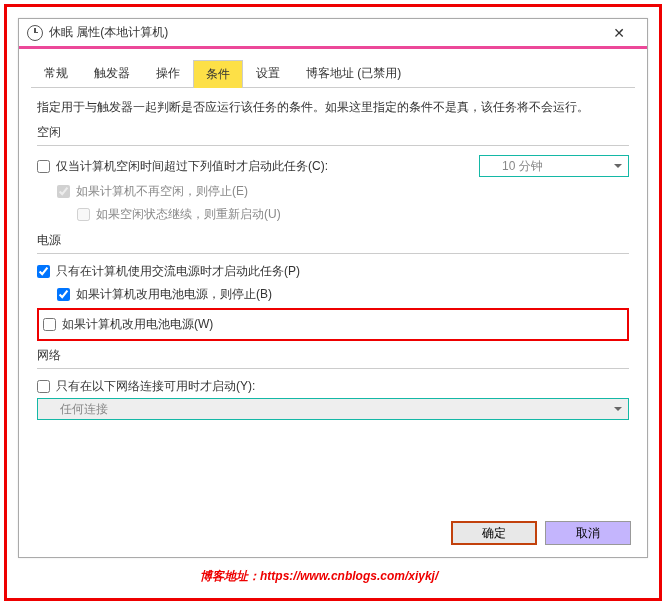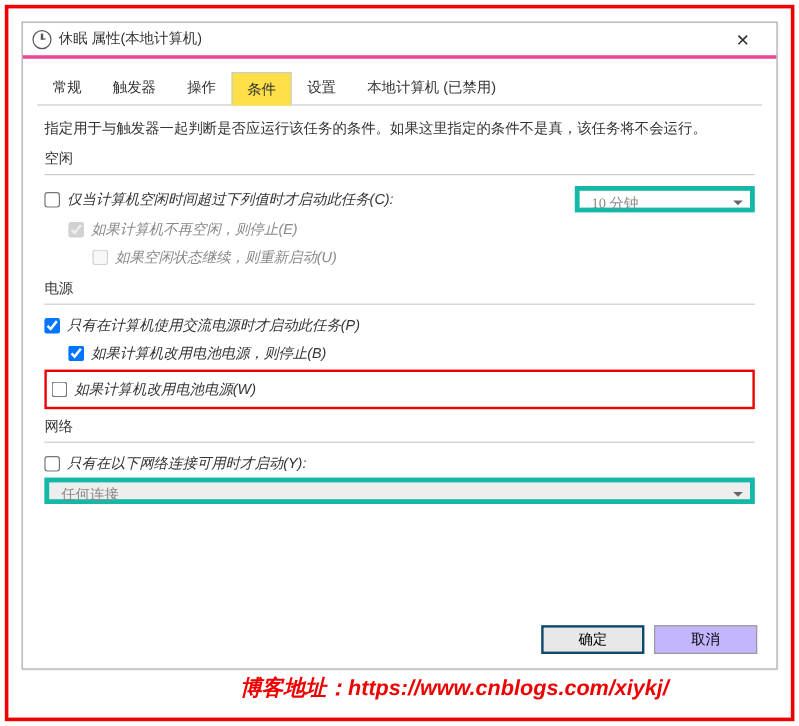--- a/index.html
+++ b/index.html
@@ -17,49 +17,49 @@
 .tab.active { border-color: #ccc; background: #fde047; position: relative; top: 1px; }
 .content { padding: 10px 18px; color: #333; }
 .desc { margin-bottom: 6px; line-height: 1.5; }
 .section { margin-bottom: 4px; }
 .section-title { padding: 2px 0; }
 .divider { border: none; border-top: 1px solid #ccc; margin: 2px 0 6px; }
 .row { display: flex; align-items: center; padding: 3px 0; }
 .row input[type=checkbox] { margin-right: 6px; width: 13px; height: 13px; }
 .row.indent { padding-left: 20px; }
 .row.disabled { color: #888; }
-.row label { flex: 1; font-style: italic; }
-.dropdown { width: 150px; height: 22px; border: 4px solid #14b8a6; padding: 2px 18px 2px 10px; background: #fff; position: relative; color: #888; font-family: Liberation Serif, serif; }
+.row label { flex: 1; }
+.dropdown { width: 150px; height: 22px; border: 1px solid #14b8a6; padding: 2px 18px 2px 22px; background: #fff; position: relative; color: #888; }
 .dropdown::after { content: ""; position: absolute; right: 6px; top: 8px; border: 4px solid transparent; border-top-color: #666; }
 .dropdown.wide { width: 100%; background: #eee; color: #888; }
 .highlight { border: 2.5px solid #e00; padding: 3px 4px; margin: 2px 0; }
 .buttons { position: absolute; bottom: 12px; right: 16px; display: flex; gap: 8px; }
 .btn { width: 86px; height: 24px; border: 1px solid #999; background: #c4b5fd; cursor: pointer; font-family: inherit; font-size: 12px; }
-.btn.primary { border: 2px solid #0c4a6e; background: #e8e8e8; }
-.watermark { position: absolute; bottom: 20px; left: 200px; font-size: 18px; font-weight: bold; font-style: italic; color: #e00; z-index: 2; }
+.btn.primary { border: 2px solid #c2410c; background: #e8e8e8; }
+.watermark { position: absolute; bottom: 20px; left: 200px; font-size: 12px; font-weight: bold; font-style: italic; color: #e00; z-index: 2; }
 </style>
 </head>
 <body>
 
 <div class="jagged-border"></div>
 
 <div class="dialog">
   <div class="titlebar">
     <span class="icon"></span>
     <span class="title">休眠 属性(本地计算机)</span>
     <span class="close">✕</span>
   </div>
 
   <div class="tabs">
     <div class="tab">常规</div>
     <div class="tab">触发器</div>
     <div class="tab">操作</div>
     <div class="tab active">条件</div>
     <div class="tab">设置</div>
-    <div class="tab">本地计算机 (已禁用)</div>
+    <div class="tab">博客地址 (已禁用)</div>
   </div>
 
   <div class="content">
     <div class="desc">指定用于与触发器一起判断是否应运行该任务的条件。如果这里指定的条件不是真，该任务将不会运行。</div>
 
     <div class="section">
       <div class="section-title">空闲</div>
       <hr class="divider">
       <div class="row">
         <input type="checkbox" style="">

